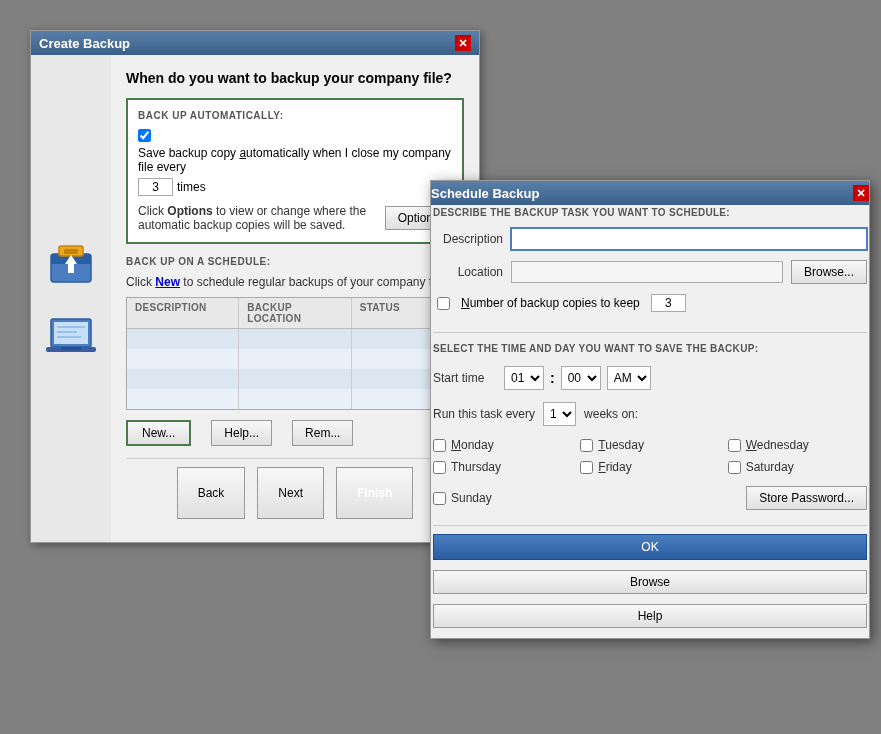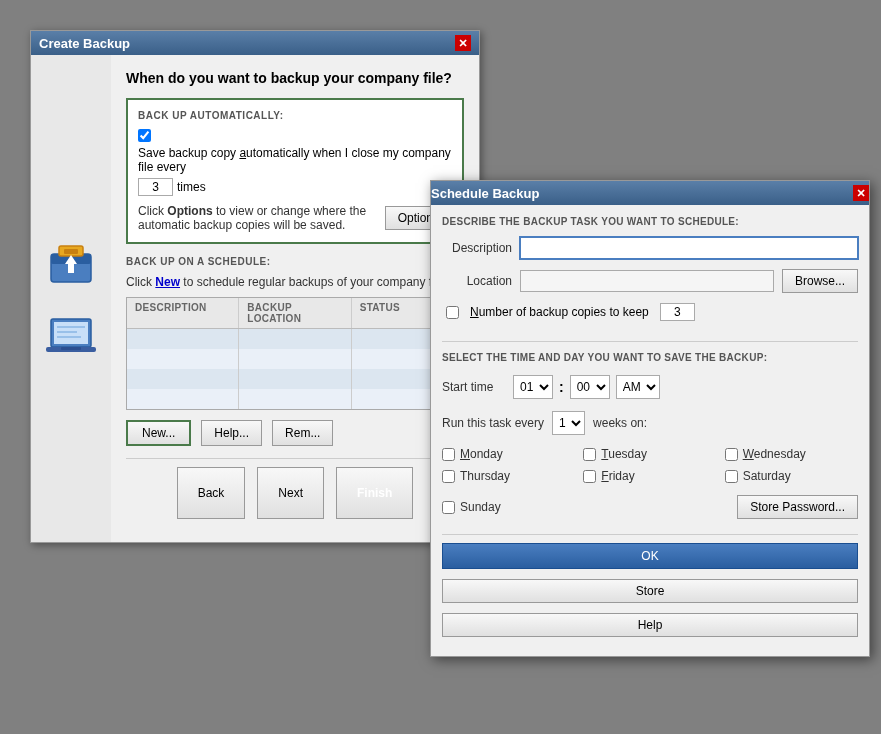--- a/index.html
+++ b/index.html
@@ -182,21 +182,21 @@
       flex: 1;
       border-right: 1px solid #ccc;
       padding: 2px 8px;
       font-size: 11px;
     }
 
     .table-cell:last-child { border-right: none; }
 
     .button-row {
       display: flex;
-      gap: 10px;
+      gap: 20px;
       margin-bottom: 12px;
     }
 
     .btn-new {
       border: 2px solid #4a7a4a;
       background: linear-gradient(to bottom, #f8f8f8, #e0e0e0);
       padding: 4px 14px;
       cursor: pointer;
       font-size: 12px;
     }
@@ -234,21 +234,21 @@
       color: white;
       padding: 4px 0;
       display: flex;
       justify-content: space-between;
       align-items: center;
       font-size: 13px;
       font-weight: bold;
     }
 
     .schedule-body {
-      padding: 11px;
+      padding: 2px;
     }
 
     .schedule-section-label {
       font-size: 10px;
       color: #555;
       font-weight: bold;
       text-transform: uppercase;
       margin-bottom: 10px;
       letter-spacing: 0.3px;
     }
@@ -614,17 +614,17 @@
     <div class="sunday-row">
       <div class="sunday-item">
         <input type="checkbox" style="">
         <span class="day-label">Sunday</span>
       </div>
       <button class="btn">Store Password...</button>
     </div>
 
     <div class="dialog-buttons">
       <button class="btn-ok">OK</button>
-      <button class="btn">Store</button>
+      <button class="btn">Browse</button>
       <button class="btn">Help</button>
     </div>
   </div>
 </div>
 
 </body></html>

